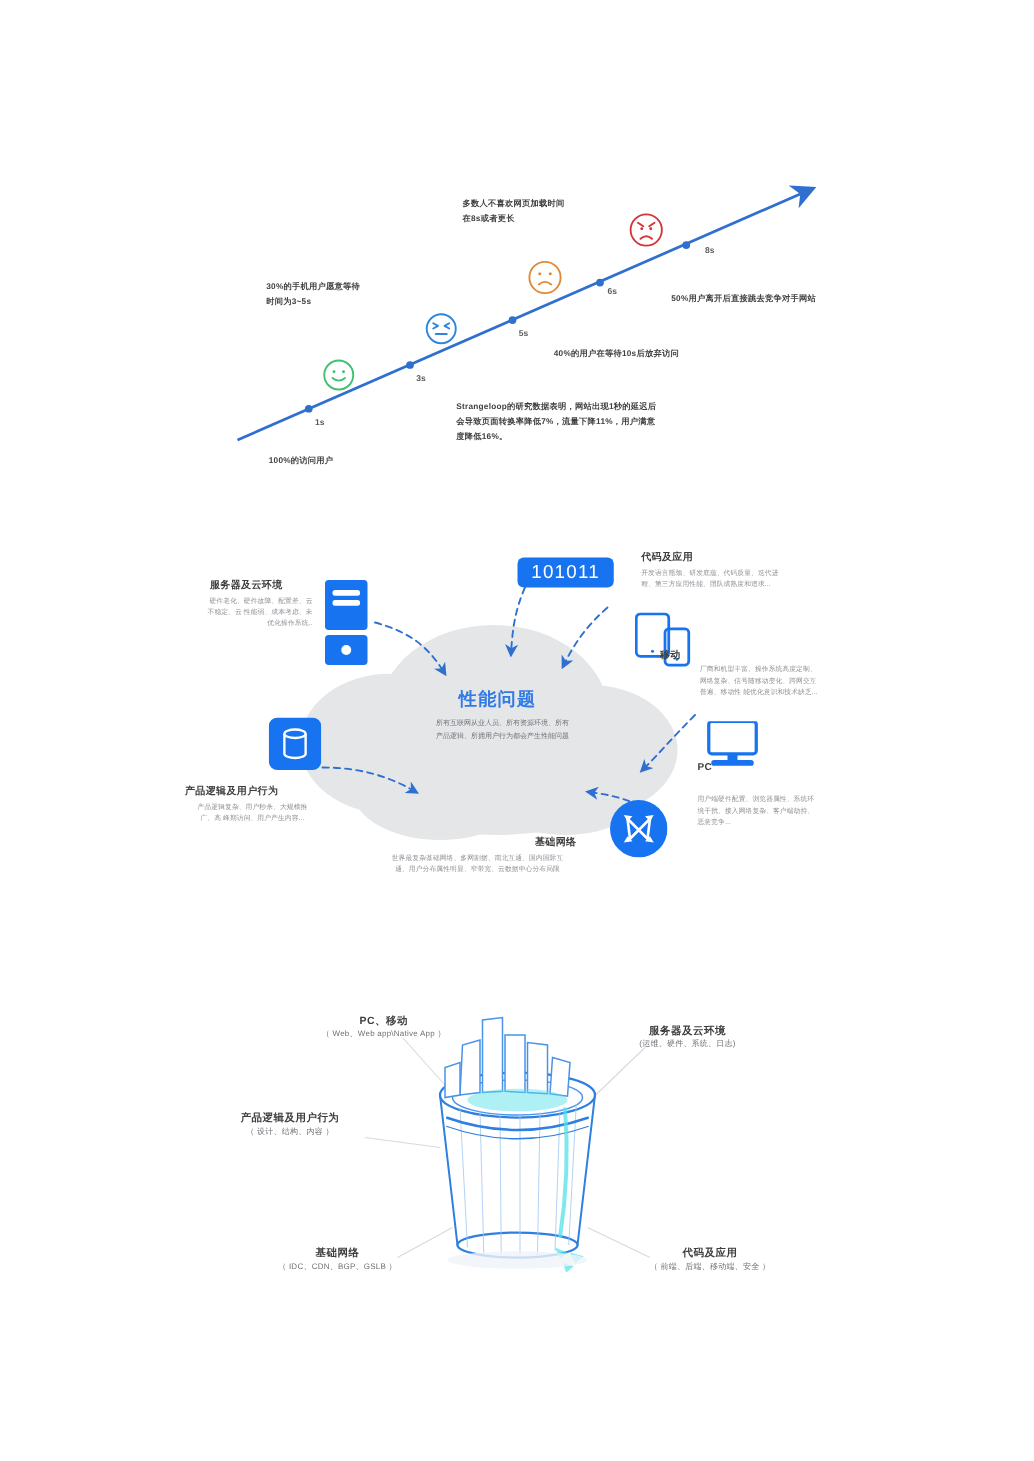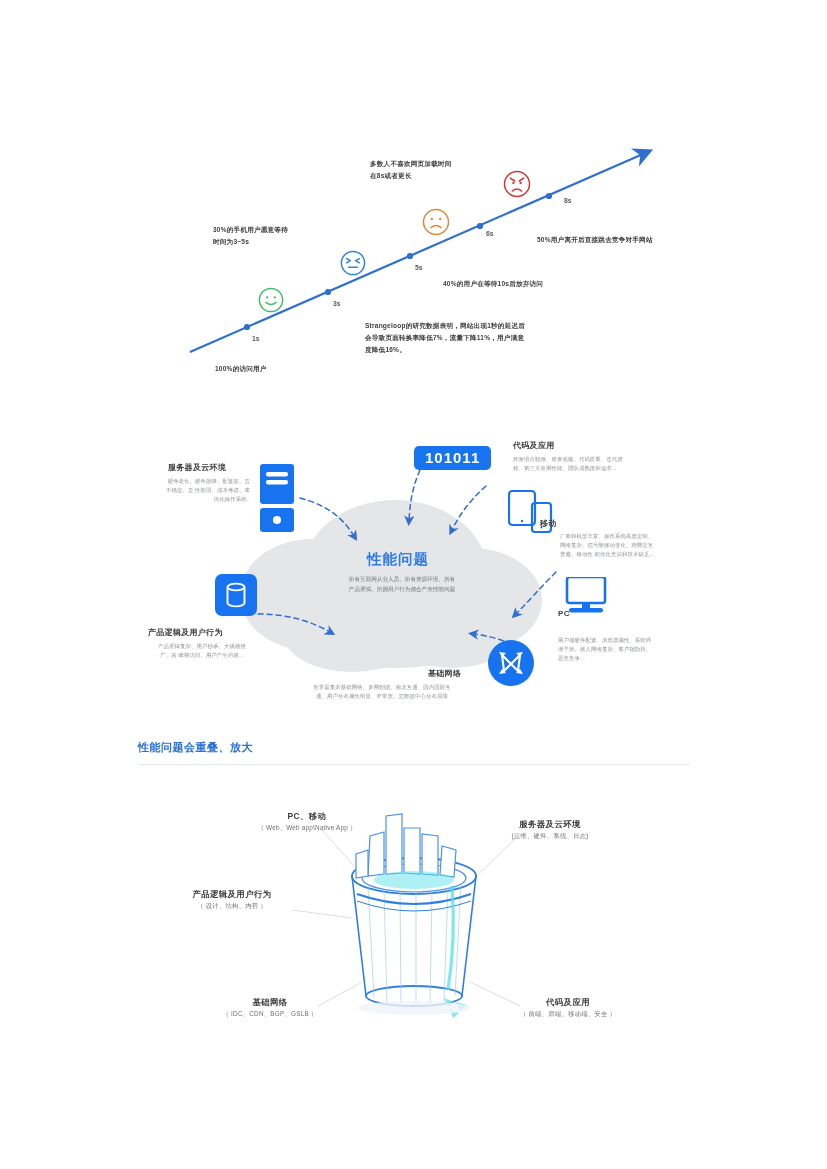--- a/index.html
+++ b/index.html
@@ -36,21 +36,21 @@
   .face{position:absolute;width:26px;height:26px;border-radius:50%;background:#fff;}
   .face svg{display:block;}
 
   
   #part2{position:absolute;left:0;top:432px;width:827px;height:290px;}
   .cloudTitle{position:absolute;font-size:14.5px;font-weight:bold;color:#2f7ae5;letter-spacing:1px;}
   .cloudDesc{position:absolute;font-size:5.6px;line-height:1.8;color:#6f7479;text-align:center;}
   .icon-box{position:absolute;}
   .badge101{
     position:absolute;background:#1773ef;color:#fff;border-radius:5px;
-    font-size:15px;letter-spacing:1px;padding:3px 11px 4px;font-weight:bold;
+    font-size:15px;letter-spacing:1px;padding:3px 11px 4px;font-weight:normal;
     font-family:"Liberation Sans",sans-serif;
   }
 
   
   #part3{position:absolute;left:0;top:758px;width:827px;height:300px;}
   .b-lab{position:absolute;text-align:center;}
   .b-lab .t{font-size:8.4px;font-weight:bold;color:#3d3d3d;letter-spacing:.4px;line-height:1.5;}
   .b-lab .s{font-size:6.4px;color:#6d7075;letter-spacing:.2px;line-height:1.6;}
 </style>
 </head>
@@ -183,21 +183,21 @@
 程、第三方应用性能、团队成熟度和追求...</div>
 
     <div class="icon-box" style="left:508px;top:58px">
       <svg width="48" height="44" viewBox="0 0 48 44">
         <rect x="1" y="1" width="26" height="34" rx="3.5" fill="none" stroke="#1773ef" stroke-width="2.2"></rect>
         <circle cx="14" cy="31" r="1.2" fill="#1773ef"></circle>
         <rect x="24" y="13" width="19" height="29" rx="3" fill="none" stroke="#1773ef" stroke-width="2.2"></rect>
         <circle cx="33.5" cy="37.5" r="1.1" fill="#1773ef"></circle>
       </svg>
     </div>
-    <div class="lbl-bold" style="left:540px;top:86px">移动</div>
+    <div class="lbl-bold" style="left:528px;top:86px">移动</div>
     <div class="desc" style="left:560px;top:100px;width:128px;white-space:pre-line">厂商和机型丰富、操作系统高度定制、
 网络复杂、信号随移动变化、跨网交互
 普遍、移动性 能优化意识和技术缺乏...</div>
 
     <div class="icon-box" style="left:215px;top:142px">
       <svg width="42" height="42" viewBox="0 0 42 42">
         <rect x="0" y="0" width="42" height="42" rx="7" fill="#1773ef"></rect>
         <ellipse cx="21" cy="13" rx="8.5" ry="3.4" fill="none" stroke="#fff" stroke-width="1.9"></ellipse>
         <path d="M12.5 13 V29 A8.5 3.4 0 0 0 29.5 29 V13" fill="none" stroke="#fff" stroke-width="1.9"></path>
       </svg>
@@ -233,21 +233,20 @@
           <path d="M11 34 l7 -1 -4 -4 z"></path>
             <path d="M35 34 l-7 -1 4 -4 z"></path>
         </g>
       </svg>
     </div>
     <div class="lbl-bold" style="left:428px;top:236px">基础网络</div>
     <div class="desc" style="left:287px;top:251px;width:190px;text-align:center;white-space:pre-line">世界最复杂基础网络、多网割据、南北互通、国内国际互
 通、用户分布属性明显、窄带宽、云数据中心分布局限</div>
   </div>
 
-  <div class="section-head" style="top:740px">性能问题会重叠、放大</div>
 
   <div id="part3">
 
     <svg width="827" height="300" style="position:absolute;left:0;top:0">
 
       <g stroke="#d7dadd" stroke-width="0.9" fill="none">
         <line x1="322" y1="72" x2="372" y2="128"></line>
         <line x1="516" y1="80" x2="462" y2="132"></line>
         <line x1="292" y1="152" x2="352" y2="160"></line>
         <line x1="318" y1="248" x2="362" y2="224"></line>

